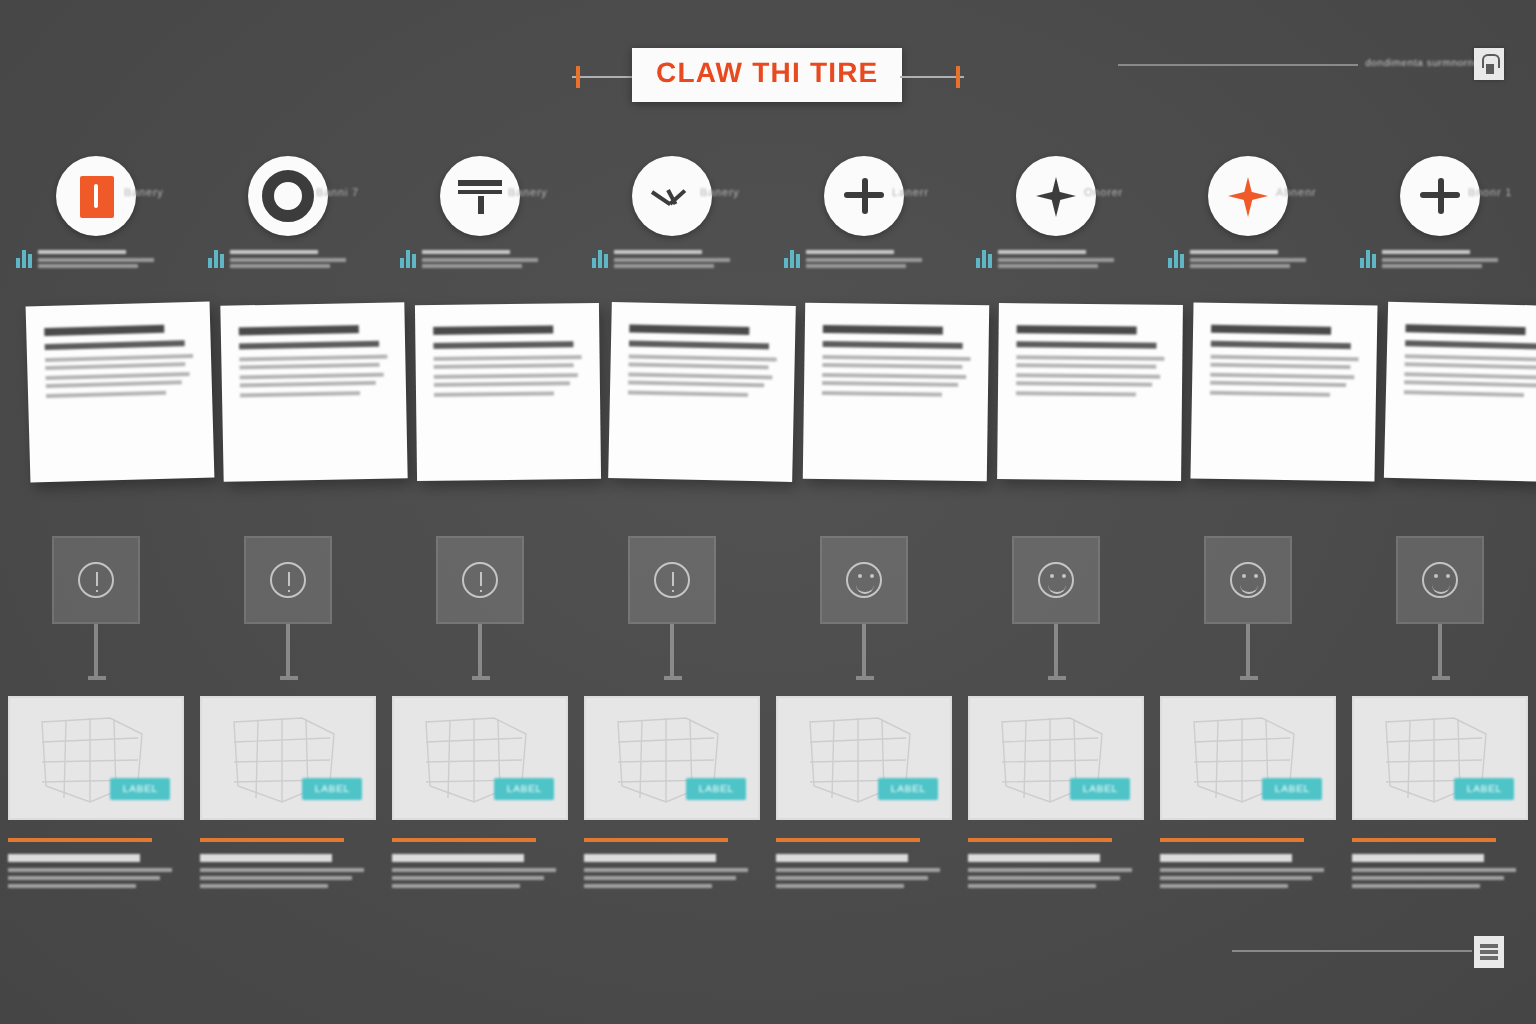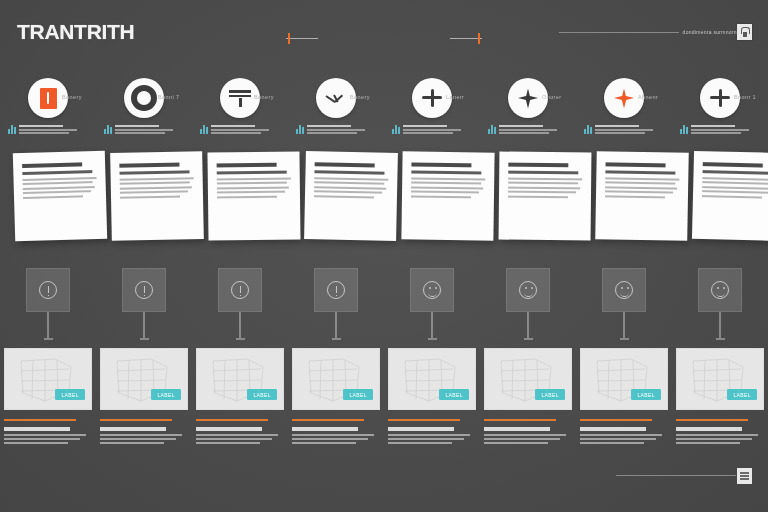--- a/index.html
+++ b/index.html
@@ -192,24 +192,26 @@
   .foot-rule { position: absolute; right: 32px; bottom: 36px; width: 120px; height: 1px; background: #8a8a8a; }
   .foot-mark { position: absolute; right: 16px; bottom: 28px; width: 15px; height: 16px; background: #e9e9e9;
                display: flex; flex-direction: column; justify-content: center; gap: 1.5px; padding: 0 3px; }
   .foot-mark i { display: block; height: 1.5px; background: #6a6a6a; }
 </style>
 </head>
 <body>
 
 <div class="stage">
 
-  <div class="page-title">TRANTRITH</div>
 
   <div class="badge-rule left"></div>
   <div class="badge-tick left"></div>
+  <div class="center-badge">
+    <span>CLAW THI TIRE</span>
+  </div>
   <div class="badge-rule right"></div>
   <div class="badge-tick right"></div>
 
   <div class="top-meta">
     <div class="meta-rule"></div>
     <div class="meta-text">dondimenta surmnorne</div>
   </div>
   <div class="logo-mark"></div>
 
   <div class="icon-row" id="icon-row">

